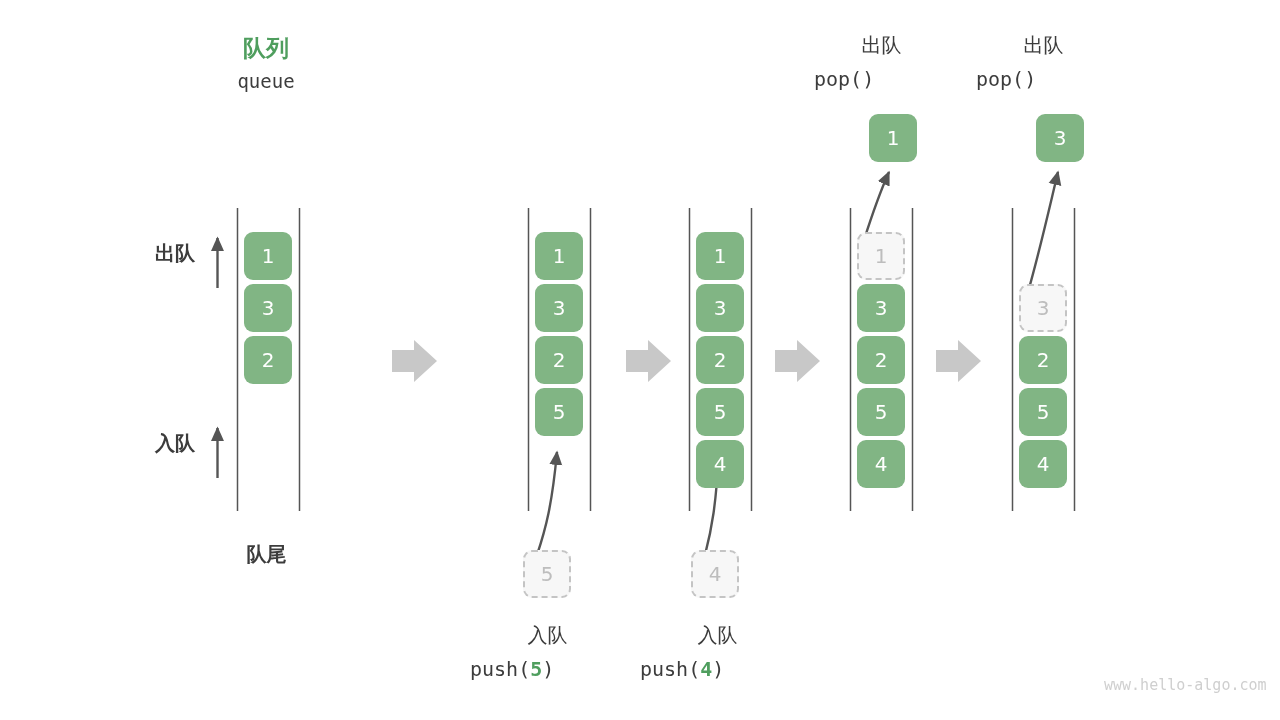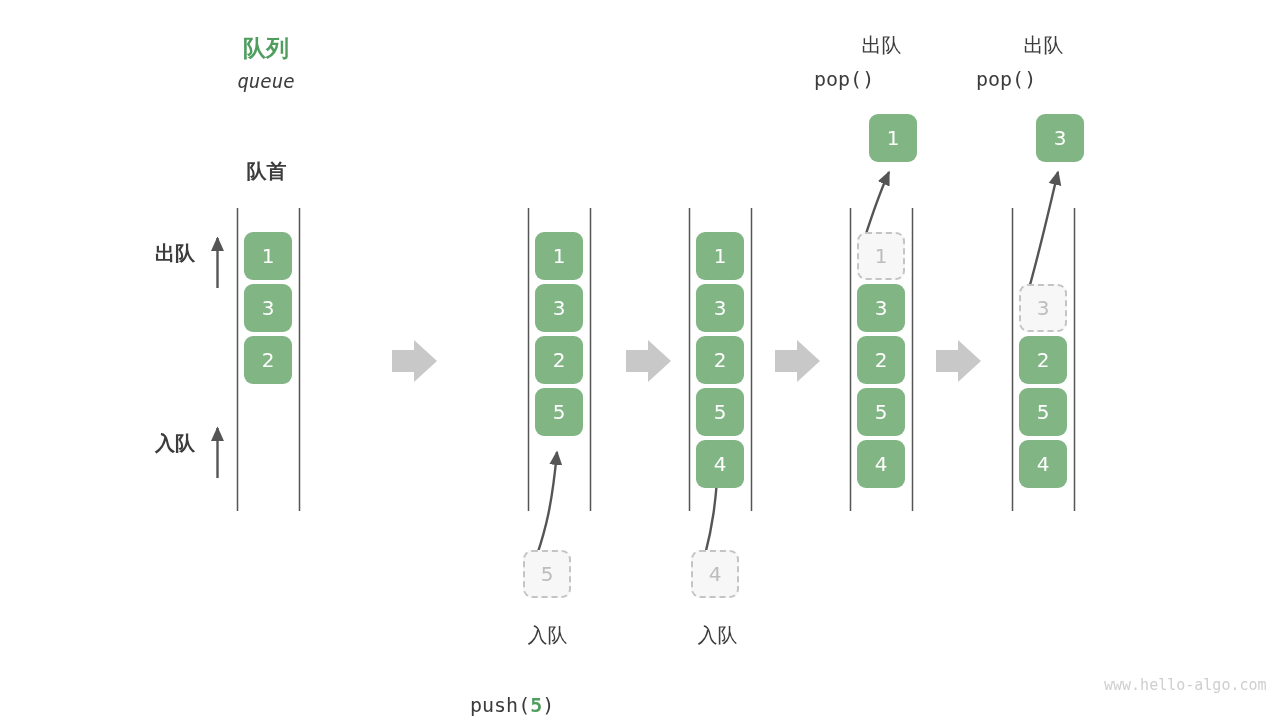--- a/index.html
+++ b/index.html
@@ -30,21 +30,20 @@
     color: #4f9e5e;
     text-align: center;
     white-space: nowrap;
   }
   .title-en {
     font-size: 19px;
     font-family: "DejaVu Sans Mono", "Liberation Mono", monospace;
     color: #3c3c3c;
     text-align: center;
     white-space: nowrap;
-    font-style: italic;
   }
   .side-label {
     font-size: 20px;
     font-weight: bold;
     color: #3c3c3c;
     text-align: center;
     white-space: nowrap;
   }
   .end-label {
     font-size: 20px;
@@ -149,50 +148,51 @@
       <path d="M775,350 L797,350 L797,340 L820,361 L797,382 L797,372 L775,372 z" fill="#c8c8c8"></path>
     </g>
     <g>
       <path d="M936,350 L958,350 L958,340 L981,361 L958,382 L958,372 L936,372 z" fill="#c8c8c8"></path>
     </g>
   </svg>
 
   <div class="abs title-cn" style="left:191px; top:33px; width:150px;">队列</div>
   <div class="abs title-en" style="left:191px; top:70px; width:150px;">queue</div>
 
-  <div class="abs end-label" style="left:193px; top:158px; width:147px;">队首</div>
+  <div class="abs end-label" style="left:193px; top:541px; width:147px;">队尾</div>
 
   <div class="abs side-label" style="left:138px; top:240px; width:74px;">出队</div>
   <div class="abs side-label" style="left:138px; top:430px; width:74px;">入队</div>
 
   <div class="abs" style="left:244px; top:232px;">
     <div class="node" style="margin-bottom:4px;">1</div>
     <div class="node" style="margin-bottom:4px;">3</div>
     <div class="node">2</div>
   </div>
 
   <div class="abs" style="left:535px; top:232px;">
     <div class="node" style="margin-bottom:4px;">1</div>
     <div class="node" style="margin-bottom:4px;">3</div>
     <div class="node" style="margin-bottom:4px;">2</div>
     <div class="node">5</div>
   </div>
   <div class="abs node ghost" style="left:523px; top:550px;">5</div>
   <div class="abs op-cn" style="left:470px; top:622px; width:155px;">入队</div>
-  <div class="abs op-code" style="left:470px; top:657px; width:155px;margin-top:36px;">push(<span class="arg">5</span>)</div>
+  <div class="abs op-code" style="left:470px; top:657px; width:155px;">push(<span class="arg">5</span>)</div>
 
   <div class="abs" style="left:696px; top:232px;">
     <div class="node" style="margin-bottom:4px;">1</div>
     <div class="node" style="margin-bottom:4px;">3</div>
     <div class="node" style="margin-bottom:4px;">2</div>
     <div class="node" style="margin-bottom:4px;">5</div>
     <div class="node">4</div>
   </div>
   <div class="abs node ghost" style="left:691px; top:550px;">4</div>
   <div class="abs op-cn" style="left:640px; top:622px; width:155px;">入队</div>
+  <div class="abs op-code" style="left:640px; top:657px; width:155px;">push(<span class="arg">4</span>)</div>
 
   <div class="abs op-cn" style="left:814px; top:32px; width:135px;">出队</div>
   <div class="abs op-code" style="left:814px; top:67px; width:135px;">pop()</div>
   <div class="abs node" style="left:869px; top:114px;">1</div>
   <div class="abs" style="left:857px; top:232px;">
     <div class="node ghost" style="margin-bottom:4px;">1</div>
     <div class="node" style="margin-bottom:4px;">3</div>
     <div class="node" style="margin-bottom:4px;">2</div>
     <div class="node" style="margin-bottom:4px;">5</div>
     <div class="node">4</div>

